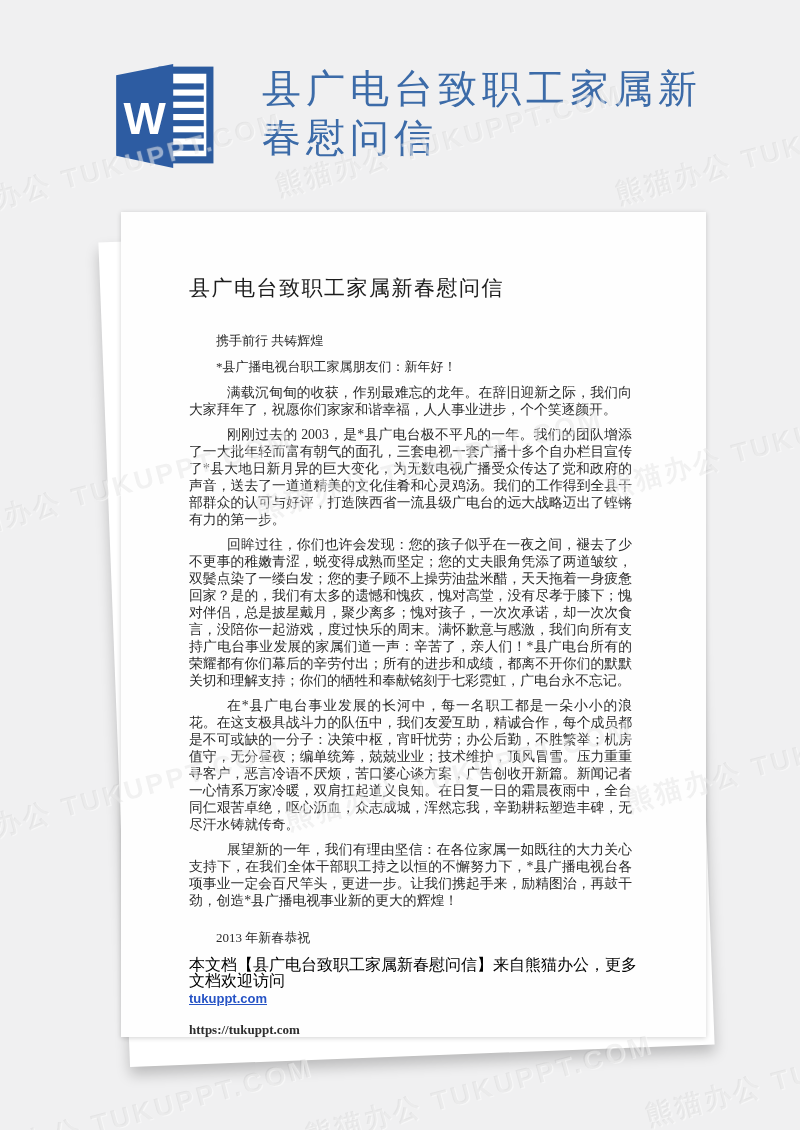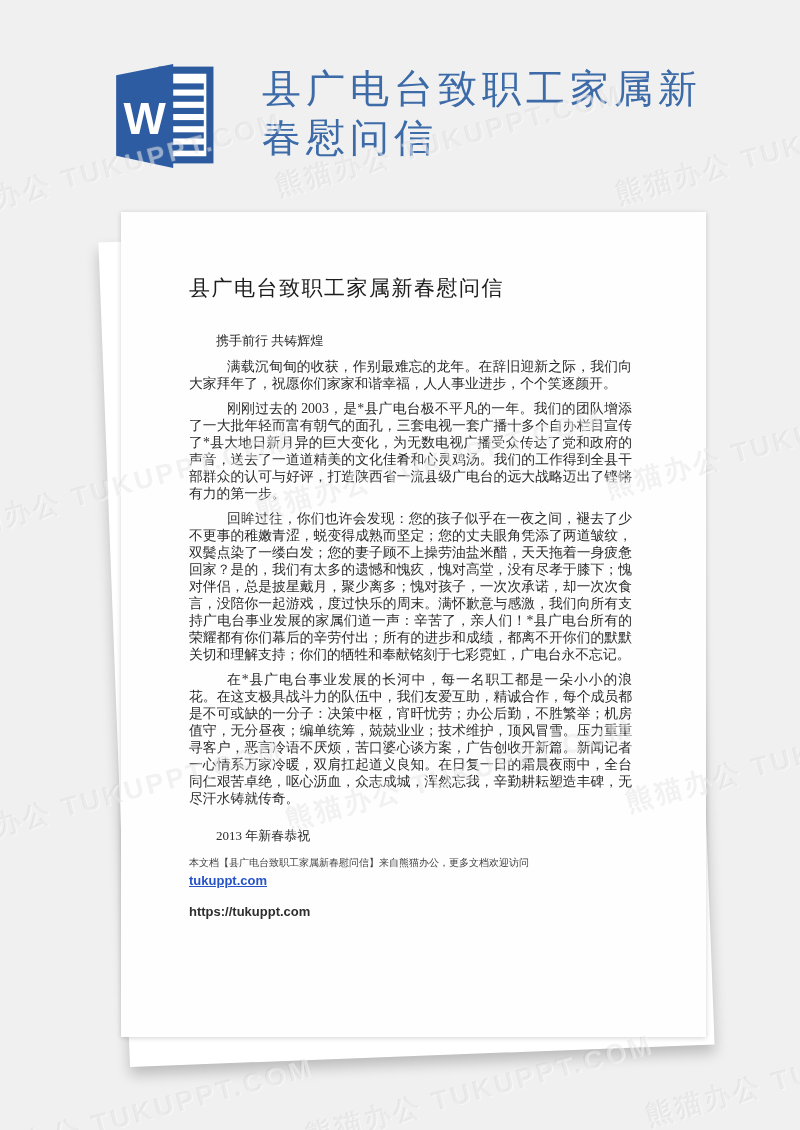--- a/index.html
+++ b/index.html
@@ -17,24 +17,24 @@
               box-shadow:0 8px 14px rgba(0,0,0,0.22);}
   .page{position:absolute;left:121px;top:212px;width:585px;height:825px;background:#fefefe;
         box-shadow:0 1px 5px rgba(0,0,0,0.18);box-sizing:border-box;
         padding:64px 66px 0 68px;}
   .doc-title{margin:0 0 32px 0;font-size:21px;font-weight:400;letter-spacing:1.5px;
              color:#1c1c1c;line-height:24px;}
   .standalone{margin:0 0 9px 0;padding-left:27px;font-size:13px;line-height:17px;color:#2b2b2b;}
   .para{margin:0 8px 8px 0;font-size:13.8px;line-height:17px;color:#2b2b2b;
         text-indent:38px;text-align:justify;}
   .closing{margin-top:20px;}
-  .note{margin:11px 0 0 0;font-size:10px;line-height:16px;color:#404040;}
+  .note{margin:11px 0 0 0;font-size:16px;line-height:16px;color:#000000;}
   .doc-link{display:inline-block;margin:0;font-family:"Liberation Sans","DejaVu Sans",sans-serif;
             font-size:13px;line-height:16px;color:#2653c5;text-decoration:underline;font-weight:bold;}
-  .url{margin:15px 0 0 0;font-family:Liberation Sans, sans-serif;
+  .url{margin:15px 0 0 0;font-family:Liberation Serif, serif;
        font-size:13px;color:#2e2e2e;font-weight:bold;}
   
   .wm-layer{position:absolute;left:0;top:0;width:800px;height:1130px;pointer-events:none;z-index:6;}
   .wm{position:absolute;white-space:nowrap;transform:rotate(-15deg);
       font-family:"Liberation Sans","DejaVu Sans",sans-serif;font-weight:bold;
       font-size:27px;letter-spacing:3px;color:rgba(80,80,80,0.075);
       text-shadow:1px 1px 1px rgba(255,255,255,0.55);}
 </style>
 </head>
 <body>
@@ -52,25 +52,27 @@
     <polygon points="8,14 64,3 64,105 8,93" fill="#2d5ca2"></polygon>
     <text x="36" y="72" text-anchor="middle" font-family="Liberation Sans, sans-serif" font-size="44" font-weight="bold" fill="#ffffff">W</text>
   </svg>
   <div class="header-title">县广电台致职工家属新春慰问信</div>
 
   <div class="sheet-back"></div>
 
   <div class="page">
     <h2 class="doc-title">县广电台致职工家属新春慰问信</h2>
     <p class="standalone">携手前行 共铸辉煌</p>
+    <p class="standalone">*县广播电视台职工家属朋友们：新年好！</p>
 
     <p class="para">满载沉甸甸的收获，作别最难忘的龙年。在辞旧迎新之际，我们向大家拜年了，祝愿你们家家和谐幸福，人人事业进步，个个笑逐颜开。</p>
     <p class="para">刚刚过去的 2003，是*县广电台极不平凡的一年。我们的团队增添了一大批年轻而富有朝气的面孔，三套电视一套广播十多个自办栏目宣传了*县大地日新月异的巨大变化，为无数电视广播受众传达了党和政府的声音，送去了一道道精美的文化佳肴和心灵鸡汤。我们的工作得到全县干部群众的认可与好评，打造陕西省一流县级广电台的远大战略迈出了铿锵有力的第一步。</p>
     <p class="para">回眸过往，你们也许会发现：您的孩子似乎在一夜之间，褪去了少不更事的稚嫩青涩，蜕变得成熟而坚定；您的丈夫眼角凭添了两道皱纹，双鬓点染了一缕白发；您的妻子顾不上操劳油盐米醋，天天拖着一身疲惫回家？是的，我们有太多的遗憾和愧疚，愧对高堂，没有尽孝于膝下；愧对伴侣，总是披星戴月，聚少离多；愧对孩子，一次次承诺，却一次次食言，没陪你一起游戏，度过快乐的周末。满怀歉意与感激，我们向所有支持广电台事业发展的家属们道一声：辛苦了，亲人们！*县广电台所有的荣耀都有你们幕后的辛劳付出；所有的进步和成绩，都离不开你们的默默关切和理解支持；你们的牺牲和奉献铭刻于七彩霓虹，广电台永不忘记。</p>
     <p class="para">在*县广电台事业发展的长河中，每一名职工都是一朵小小的浪花。在这支极具战斗力的队伍中，我们友爱互助，精诚合作，每个成员都是不可或缺的一分子：决策中枢，宵旰忧劳；办公后勤，不胜繁举；机房值守，无分昼夜；编单统筹，兢兢业业；技术维护，顶风冒雪。压力重重寻客户，恶言冷语不厌烦，苦口婆心谈方案，广告创收开新篇。新闻记者一心情系万家冷暖，双肩扛起道义良知。在日复一日的霜晨夜雨中，全台同仁艰苦卓绝，呕心沥血，众志成城，浑然忘我，辛勤耕耘塑造丰碑，无尽汗水铸就传奇。</p>
+    <p class="para">展望新的一年，我们有理由坚信：在各位家属一如既往的大力关心支持下，在我们全体干部职工持之以恒的不懈努力下，*县广播电视台各项事业一定会百尺竿头，更进一步。让我们携起手来，励精图治，再鼓干劲，创造*县广播电视事业新的更大的辉煌！</p>
 
     <p class="standalone closing">2013 年新春恭祝</p>
 
     <p class="note">本文档【县广电台致职工家属新春慰问信】来自熊猫办公，更多文档欢迎访问</p>
     <a class="doc-link" href="#">tukuppt.com</a>
     <p class="url">https://tukuppt.com</p>
   </div>
 
   <div class="wm-layer">
     <span class="wm" style="left:-70px;top:150px">熊猫办公 TUKUPPT.COM</span>

